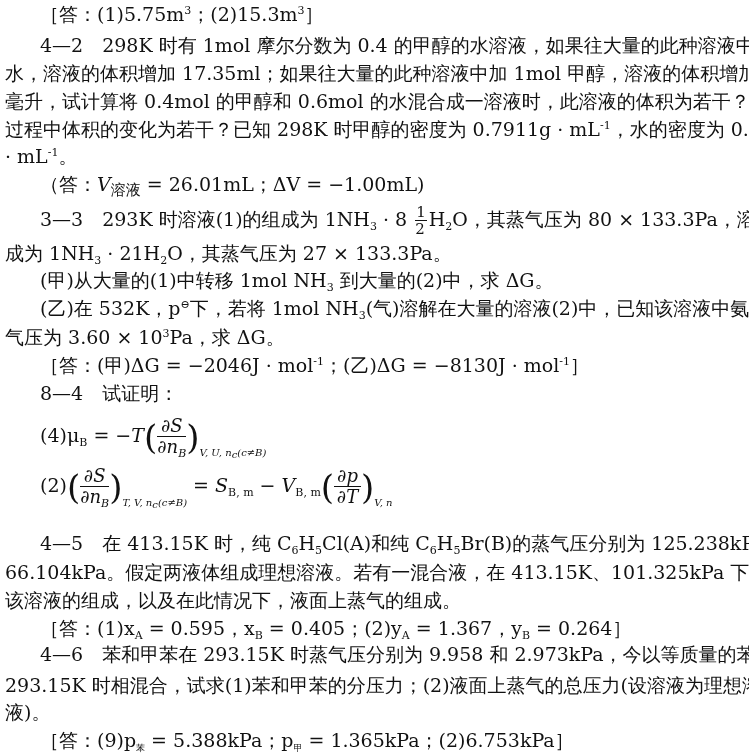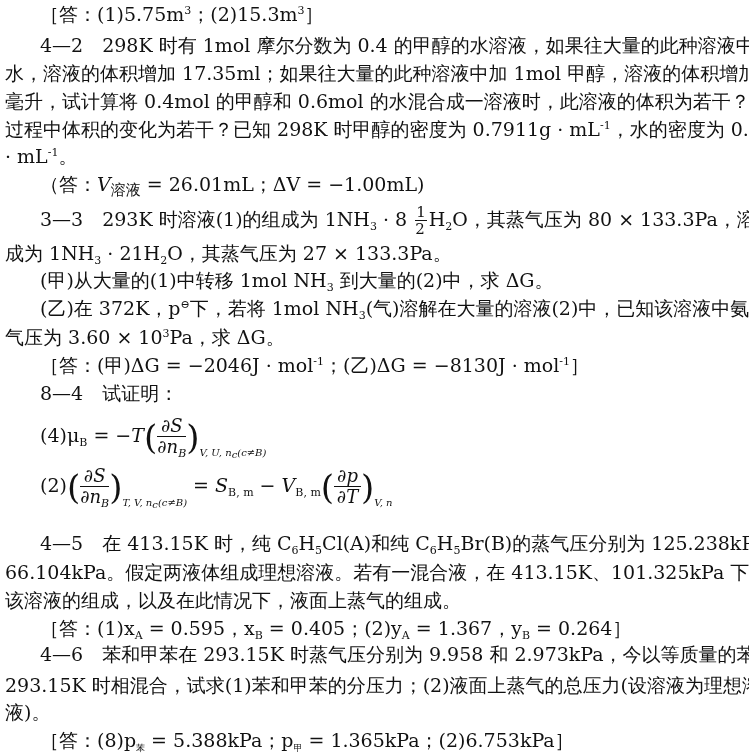--- a/index.html
+++ b/index.html
@@ -44,21 +44,21 @@
 <div class="line ind" style="top:204px; width:704px; text-align:justify; text-align-last:justify;">
   <span>3—3　293K 时溶液(1)的组成为 1NH</span><sub>3</sub><span> · 8 </span><span class="frac"><span class="num">1</span><span class="den">2</span></span><span>H</span><sub>2</sub><span>O，其蒸气压为 80 × 133.3Pa，溶液(2)的组</span>
 </div>
 <div class="line" style="top:241px">
   <span>成为 1NH</span><sub>3</sub><span> · 21H</span><sub>2</sub><span>O，其蒸气压为 27 × 133.3Pa。</span>
 </div>
 <div class="line ind" style="top:268px">
   <span>(甲)从大量的(1)中转移 1mol NH</span><sub>3</sub><span> 到大量的(2)中，求 ΔG。</span>
 </div>
 <div class="line ind" style="top:296px; width:704px; text-align:justify; text-align-last:justify;">
-  <span>(乙)在 372K，p</span><sup>⊖</sup><span>下，若将 1mol NH</span><sub>3</sub><span>(气)溶解在大量的溶液(2)中，已知该溶液中氨的蒸</span>
+  <span>(乙)在 532K，p</span><sup>⊖</sup><span>下，若将 1mol NH</span><sub>3</sub><span>(气)溶解在大量的溶液(2)中，已知该溶液中氨的蒸</span>
 </div>
 <div class="line" style="top:325px">
   <span>气压为 3.60 × 10</span><sup>3</sup><span>Pa，求 ΔG。</span>
 </div>
 <div class="line ind" style="top:353px">
   <span>［答：(甲)ΔG = −2046J · mol</span><sup>-1</sup><span>；(乙)ΔG = −8130J · mol</span><sup>-1</sup><span>］</span>
 </div>
 
 <div class="line ind" style="top:381px">8—4　试证明：</div>
 
@@ -76,14 +76,14 @@
 <div class="line just" style="top:560px">66.104kPa。假定两液体组成理想溶液。若有一混合液，在 413.15K、101.325kPa 下沸腾，试求</div>
 <div class="line" style="top:588px">该溶液的组成，以及在此情况下，液面上蒸气的组成。</div>
 <div class="line ind" style="top:616px">
   <span>［答：(1)x</span><sub>A</sub><span> = 0.595，x</span><sub>B</sub><span> = 0.405；(2)y</span><sub>A</sub><span> = 1.367，y</span><sub>B</sub><span> = 0.264］</span>
 </div>
 
 <div class="line ind" style="top:642px; width:704px; text-align:justify; text-align-last:justify;">4—6　苯和甲苯在 293.15K 时蒸气压分别为 9.958 和 2.973kPa，今以等质量的苯和甲苯在</div>
 <div class="line just" style="top:673px">293.15K 时相混合，试求(1)苯和甲苯的分压力；(2)液面上蒸气的总压力(设溶液为理想溶</div>
 <div class="line" style="top:700px">液)。</div>
 <div class="line ind" style="top:728px">
-  <span>［答：(8)p</span><sub style="font-size:9px">苯</sub><span> = 5.388kPa；p</span><sub style="font-size:9px">甲</sub><span> = 1.365kPa；(2)6.753kPa］</span>
+  <span>［答：(9)p</span><sub style="font-size:9px">苯</sub><span> = 5.388kPa；p</span><sub style="font-size:9px">甲</sub><span> = 1.365kPa；(2)6.753kPa］</span>
 </div>
 
 </body></html>

